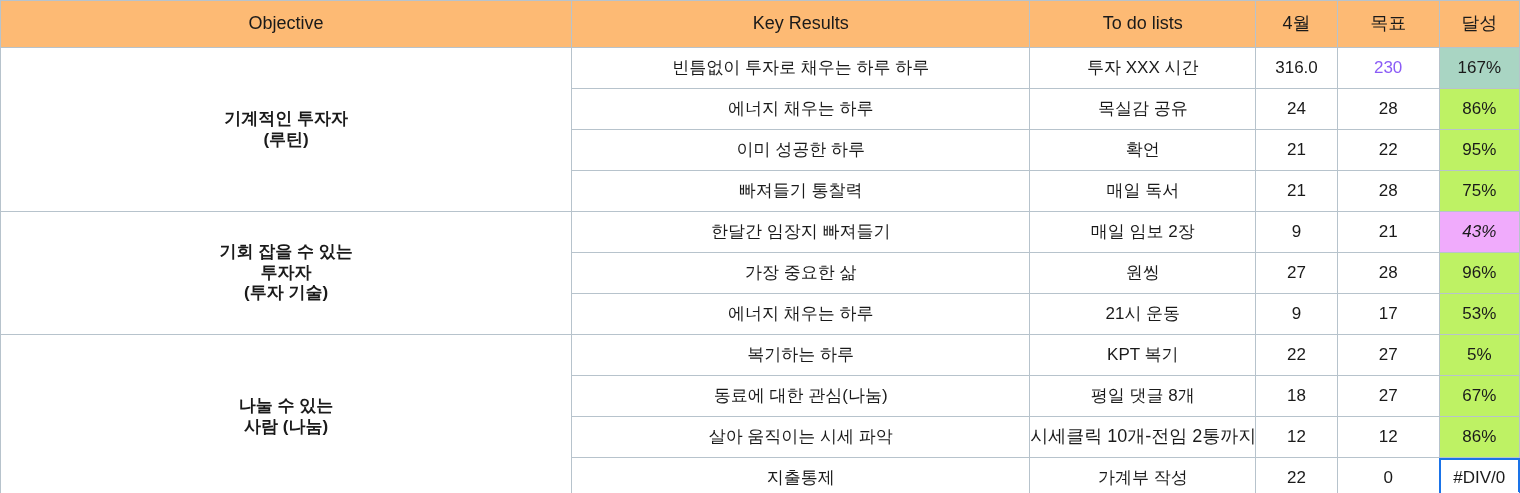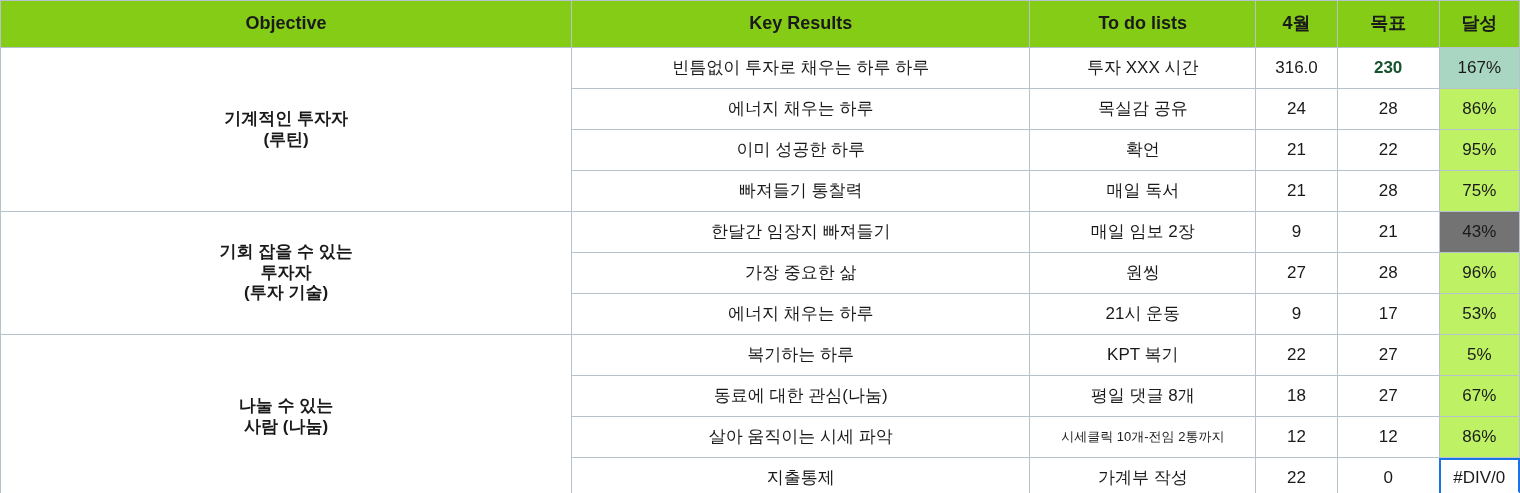--- a/index.html
+++ b/index.html
@@ -36,50 +36,50 @@
     font-size: 17px;
     color: #1a1a1a;
     text-align: center;
     vertical-align: middle;
     height: 40px;
     line-height: 1.2;
     white-space: nowrap;
     overflow: hidden;
   }
   table.okr thead th {
-    background: #84cc16;
-    font-weight: bold;
+    background: #fdba74;
+    font-weight: normal;
     height: 46px;
     font-size: 18px;
   }
   td.obj {
     font-weight: bold;
     font-size: 17px;
     white-space: normal;
     line-height: 1.45;
     border-radius: 17px;
   }
   td.kr, td.todo {
     font-weight: normal;
   }
   td.todo.tight {
-    font-size: 13px;
+    font-size: 18px;
   }
   td.num { font-size: 17px; }
   td.goal { font-size: 17px; }
   td.goal.highlight {
-    color: #14532d;
-    font-weight: bold;
+    color: #8b5cf6;
+    font-weight: normal;
   }
   td.rate {
     font-size: 17px;
   }
   .rate-green { background: #a9d5c3; }
   .rate-yellow { background: #bef264; }
-  .rate-pink  { background: #737373; }
+  .rate-pink  { background: #f0abfc; font-style: italic; }
   .rate-err   { background: #ffffff; position: relative; }
   .rate-err .txt { position: relative; text-align: center; }
   
   td.selected {
     outline: 2px solid #1a73e8;
     outline-offset: -2px;
   }
   .sel-handle {
     position: absolute;
     width: 7px;

